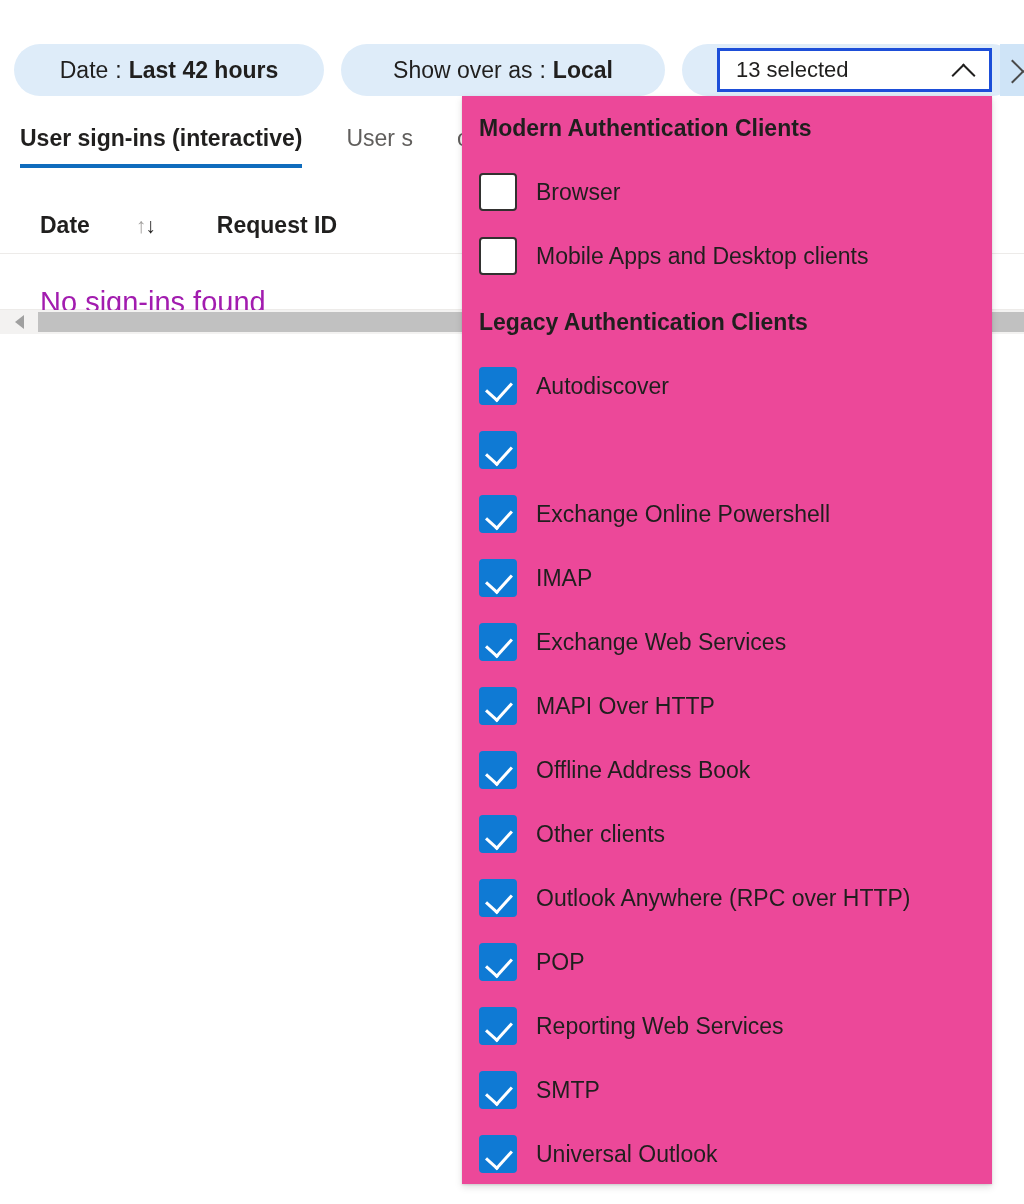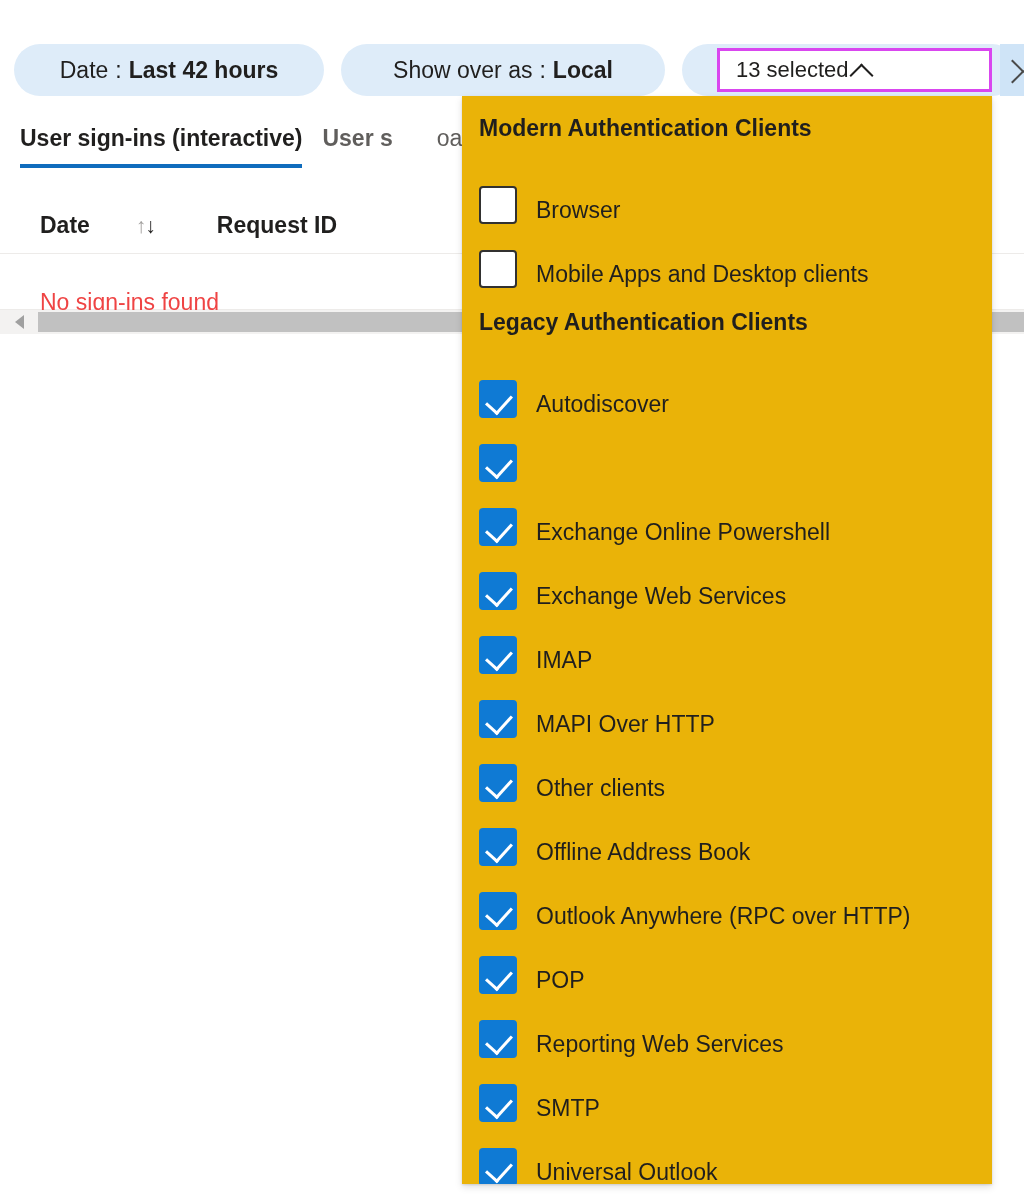--- a/index.html
+++ b/index.html
@@ -53,23 +53,24 @@
     padding-left: 22px;
     background: #deecf9;
   }
 
   
   .combobox {
     position: absolute;
     left: 717px; top: 48px;
     width: 275px; height: 44px;
     background: #ffffff;
-    border: 3px solid #d946ef;
-    display: flex;
-    align-items: center;
+    border: 3px solid #1d4ed8;
+    display: flex;
+    align-items: center;
+    justify-content: space-between;
     padding: 0 12px 0 16px;
     cursor: pointer;
   }
   .combobox .cb-label {
     font-size: 22px;
     color: #201f1e;
     line-height: 1;
   }
   .chevron-up {
     width: 26px; height: 16px;
@@ -131,21 +132,21 @@
     cursor: pointer;
   }
   .tab.active { color: #201f1e; font-weight: 600; }
   .tab .tab-underline {
     position: absolute;
     left: 0; right: 0; bottom: 0;
     height: 4px;
     background: #0f6cbd;
   }
   #tab-0 { margin-left: 20px; }
-  #tab-1 { margin-left: 20px; font-weight: bold; }
+  #tab-1 { margin-left: 44px; }
   #tab-2 { margin-left: 44px; }
 
   
   .table-wrap {
     position: absolute;
     left: 0; top: 198px;
     width: 1024px;
   }
   .thead {
     position: relative;
@@ -178,22 +179,22 @@
   .sort-icon .desc { color: #201f1e; }
 
   .empty-row {
     height: 56px;
     display: flex;
     align-items: center;
     border-bottom: 1px solid #edebe9;
   }
   .empty-row .empty-text {
     margin-left: 40px;
-    font-size: 23px;
-    color: #ef4444;
+    font-size: 29px;
+    color: #a21caf;
     margin-top: 42px;
   }
 
   
   .hscroll {
     position: relative;
     height: 24px;
     background: #f3f2f1;
     display: flex;
     align-items: center;
@@ -219,41 +220,41 @@
     margin-right: 0;
     cursor: pointer;
   }
 
   
   .dropdown {
     position: absolute;
     left: 462px; top: 96px;
     width: 530px;
     height: 1088px;
-    background: #eab308;
+    background: #ec4899;
     box-shadow: 0 3.2px 7.2px rgba(0,0,0,0.132), 0 0.6px 1.8px rgba(0,0,0,0.108);
     overflow: hidden;
     z-index: 50;
   }
   .dd-group-title {
     font-size: 23px;
     font-weight: 700;
     color: #201f1e;
     padding: 0 0 0 17px;
     height: 64px;
     display: flex;
     align-items: center;
   }
   #dd-title-modern { margin-top: 0; }
   #dd-title-legacy { margin-top: 2px; text-align: right; }
 
   .dd-option {
     height: 64px;
     display: flex;
-    align-items: flex-end;
+    align-items: center;
     padding-left: 17px;
     cursor: pointer;
   }
 
   .cb-box {
     width: 38px; height: 38px;
     flex: 0 0 38px;
     border-radius: 4px;
     border: 2.5px solid #323130;
     background: #ffffff;
@@ -374,40 +375,40 @@
         </div>
         <div class="dd-option">
           <span class="cb-box checked"></span>
         </div>
         <div class="dd-option">
           <span class="cb-box checked"></span>
           <span class="dd-option-label">Exchange Online Powershell</span>
         </div>
         <div class="dd-option">
           <span class="cb-box checked"></span>
+          <span class="dd-option-label">IMAP</span>
+        </div>
+        <div class="dd-option">
+          <span class="cb-box checked"></span>
           <span class="dd-option-label">Exchange Web Services</span>
         </div>
         <div class="dd-option">
           <span class="cb-box checked"></span>
-          <span class="dd-option-label">IMAP</span>
-        </div>
-        <div class="dd-option">
-          <span class="cb-box checked"></span>
           <span class="dd-option-label">MAPI Over HTTP</span>
         </div>
         <div class="dd-option">
           <span class="cb-box checked"></span>
+          <span class="dd-option-label">Offline Address Book</span>
+        </div>
+        <div class="dd-option">
+          <span class="cb-box checked"></span>
           <span class="dd-option-label">Other clients</span>
         </div>
         <div class="dd-option">
           <span class="cb-box checked"></span>
-          <span class="dd-option-label">Offline Address Book</span>
-        </div>
-        <div class="dd-option">
-          <span class="cb-box checked"></span>
           <span class="dd-option-label">Outlook Anywhere (RPC over HTTP)</span>
         </div>
         <div class="dd-option">
           <span class="cb-box checked"></span>
           <span class="dd-option-label">POP</span>
         </div>
         <div class="dd-option">
           <span class="cb-box checked"></span>
           <span class="dd-option-label">Reporting Web Services</span>
         </div>

